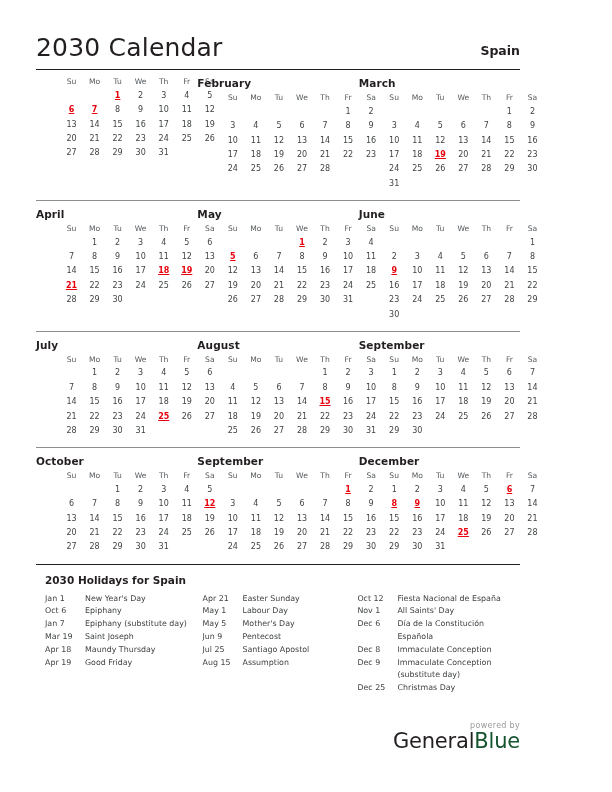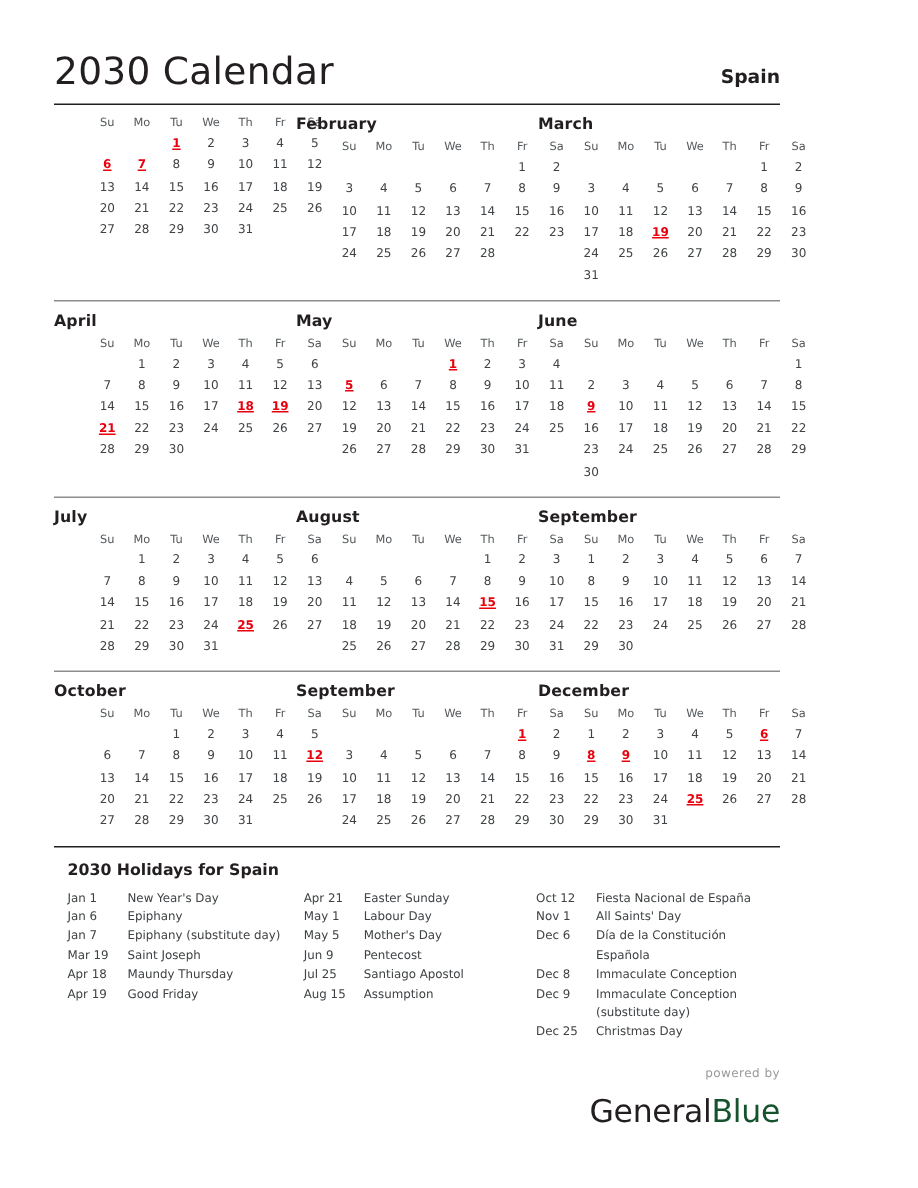--- a/index.html
+++ b/index.html
@@ -143,21 +143,21 @@
   .footer {
     position: absolute;
     right: 36px;
     bottom: 40px;
     text-align: right;
   }
   .powered {
     font-size: 8px;
     color: #9a9a9a;
     letter-spacing: 0.3px;
-    margin-bottom: 11px;
+    margin-bottom: 1px;
   }
   .brand {
     font-size: 21px;
     letter-spacing: -0.2px;
     line-height: 1;
   }
   .brand .g { color: #231f20; }
   .brand .b { color: #14532d; }
 </style>
 </head>
@@ -963,21 +963,21 @@
 
   <div class="holidays">
     <div class="holidays-title">2030 Holidays for Spain</div>
     <div class="hol-cols" id="hol-cols">
         <div class="hol-col c1">
           <div class="hol-item">
             <span class="hol-date">Jan 1</span>
             <span class="hol-name">New Year's Day</span>
           </div>
           <div class="hol-item">
-            <span class="hol-date">Jan 6</span>
+            <span class="hol-date">Oct 6</span>
             <span class="hol-name">Epiphany</span>
           </div>
           <div class="hol-item">
             <span class="hol-date">Jan 7</span>
             <span class="hol-name">Epiphany (substitute day)</span>
           </div>
           <div class="hol-item">
             <span class="hol-date">Mar 19</span>
             <span class="hol-name">Saint Joseph</span>
           </div>

